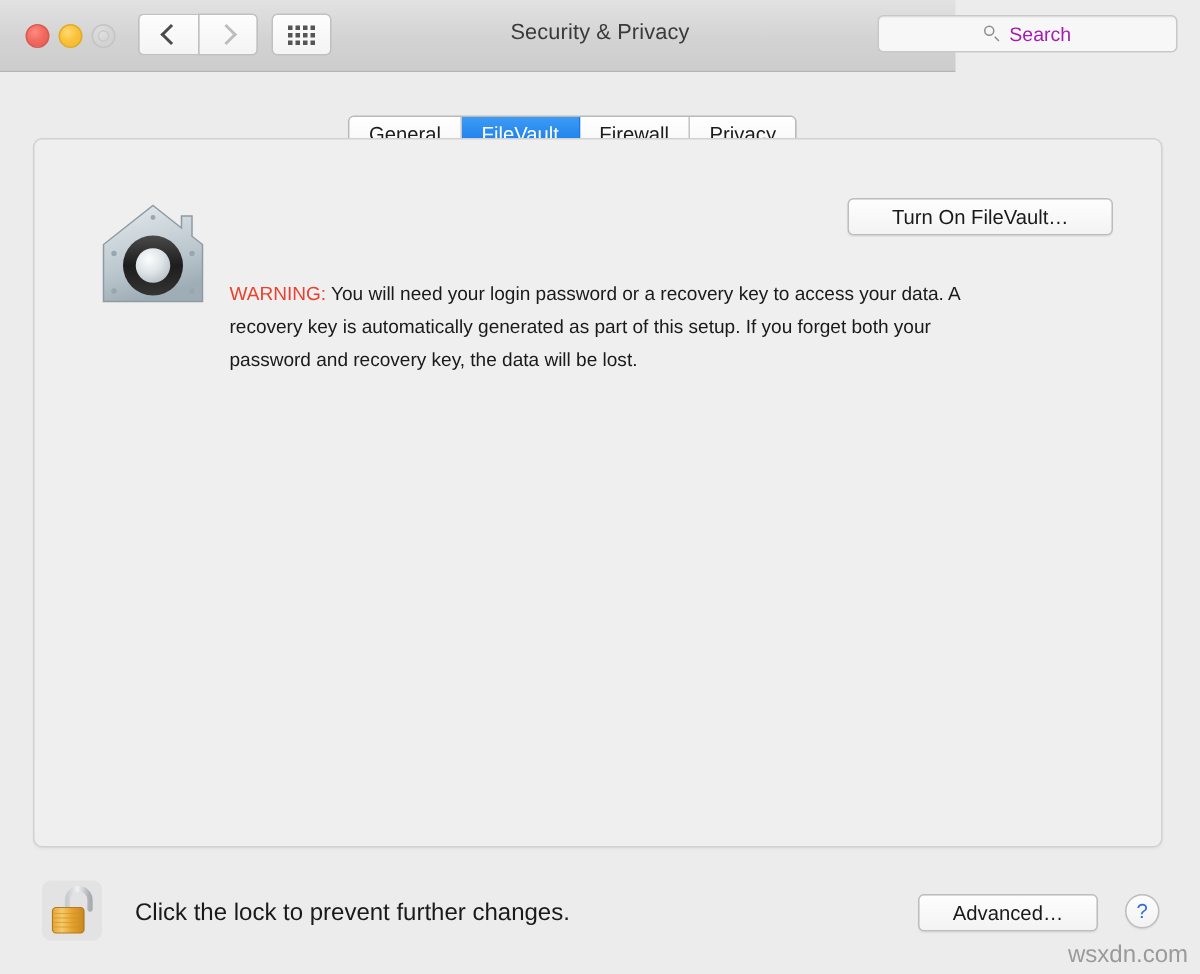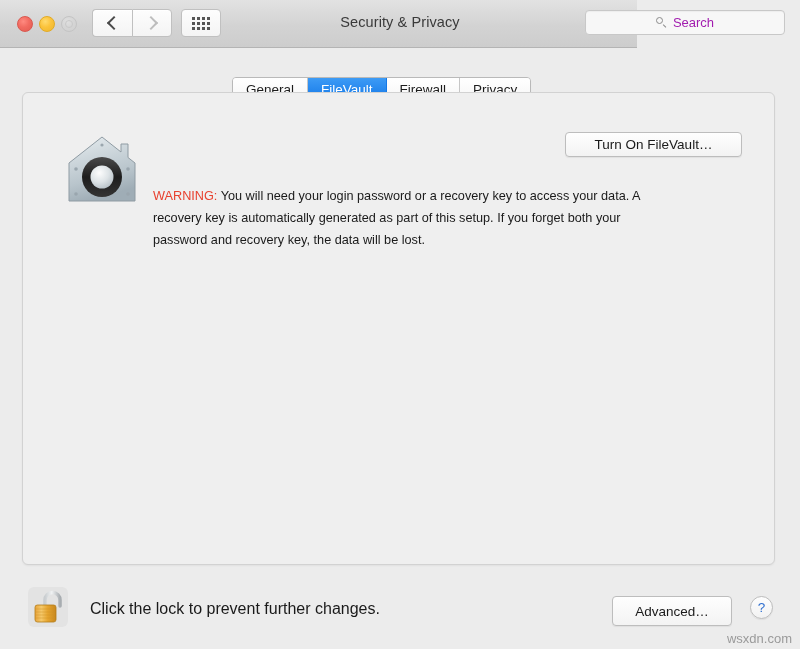--- a/index.html
+++ b/index.html
@@ -317,21 +317,21 @@
     font-size: 16px;
     color: #1a1a1a;
     text-align: right;
   }
 
   .btn-advanced {
     position: absolute;
     left: 612px;
     top: 596px;
     width: 120px;
-    height: 30px;
+    height: 25px;
   }
 
   .helpbtn {
     position: absolute;
     left: 750px;
     top: 596px;
     width: 23px;
     height: 23px;
     border-radius: 50%;
     background: linear-gradient(to bottom, #fdfdfd 0%, #f2f2f2 100%);
@@ -342,21 +342,21 @@
     justify-content: center;
     font-size: 13.5px;
     color: #2f6fd0;
     box-shadow: 0 1px 1px rgba(0,0,0,0.06);
   }
 
   .watermark {
     position: absolute;
     right: 8px;
     bottom: 3px;
-    font-size: 13px;
+    font-size: 16px;
     color: #9a9a9a;
   }
 </style>
 </head>
 <body>
 
 <div class="window">
 
   <div class="titlebar">
     <div class="traffic traffic-close"></div>

